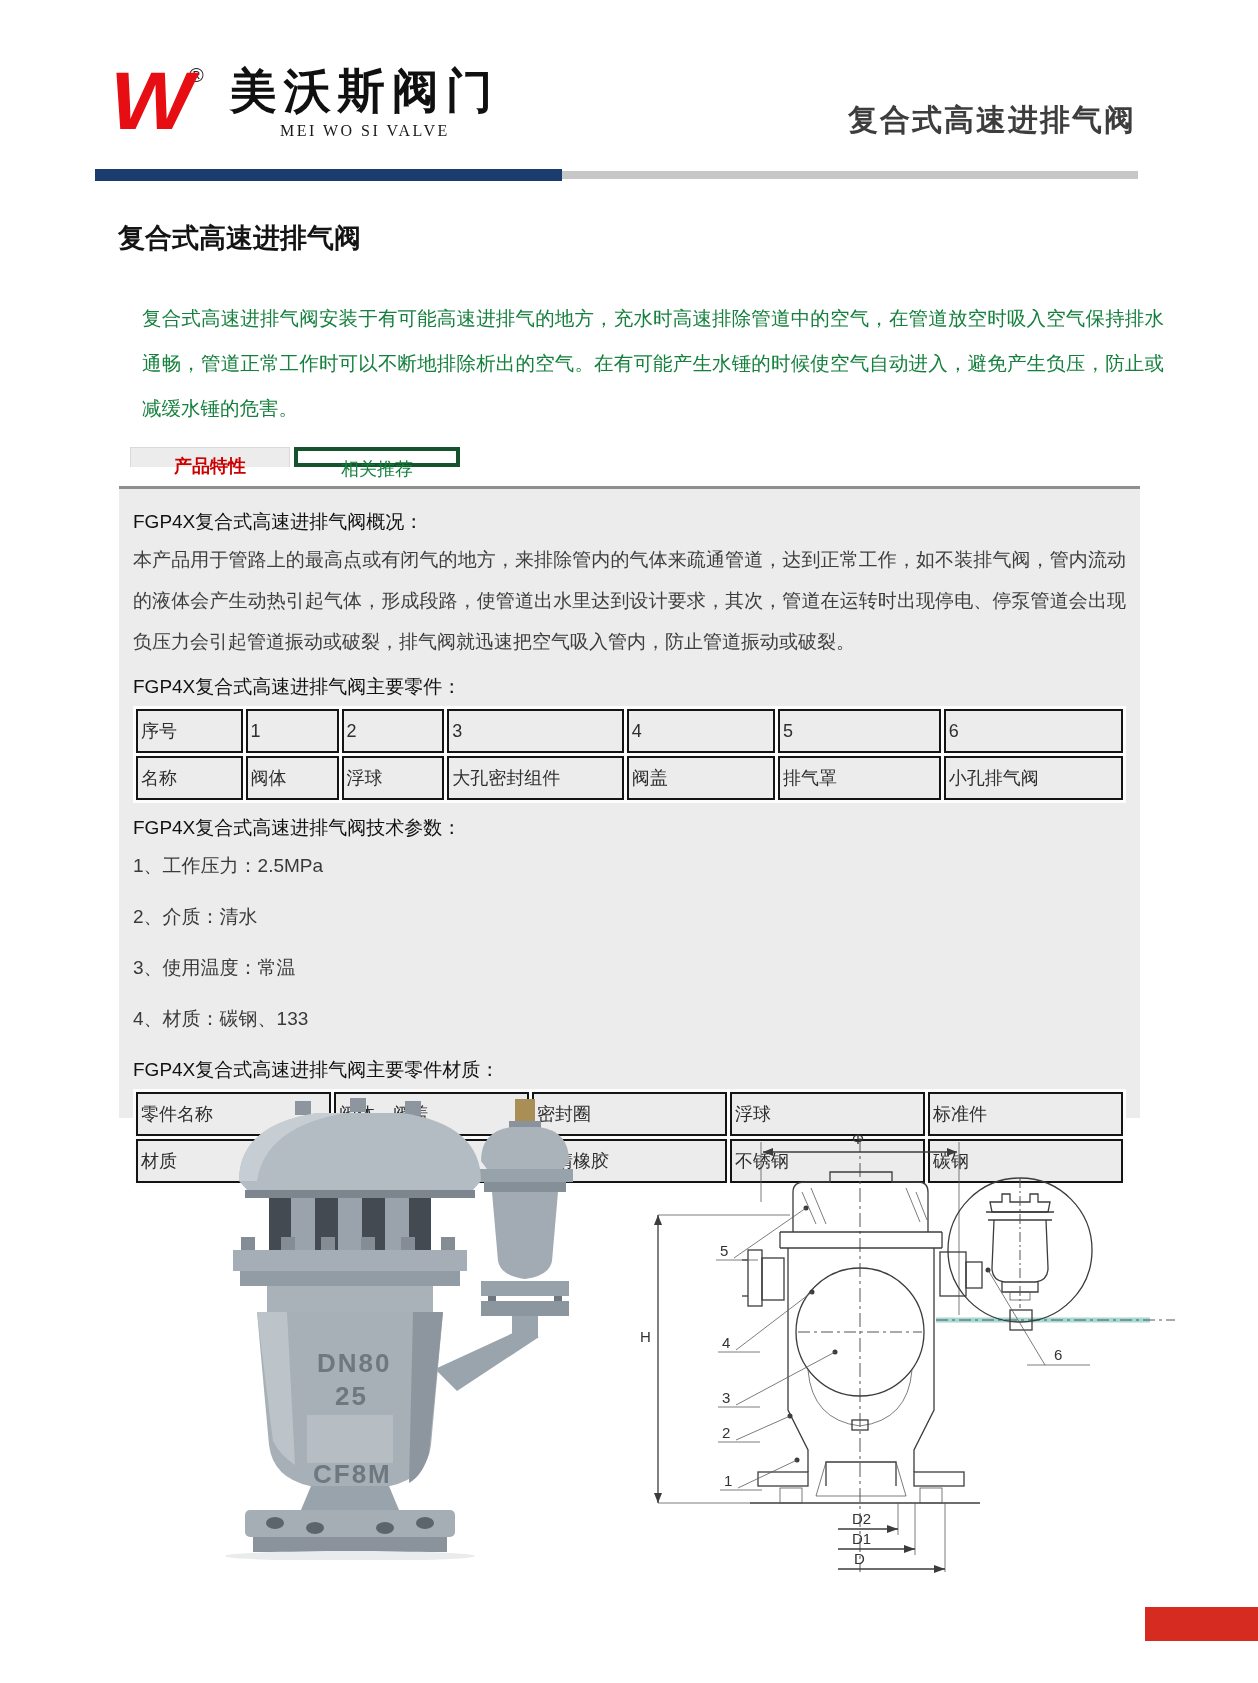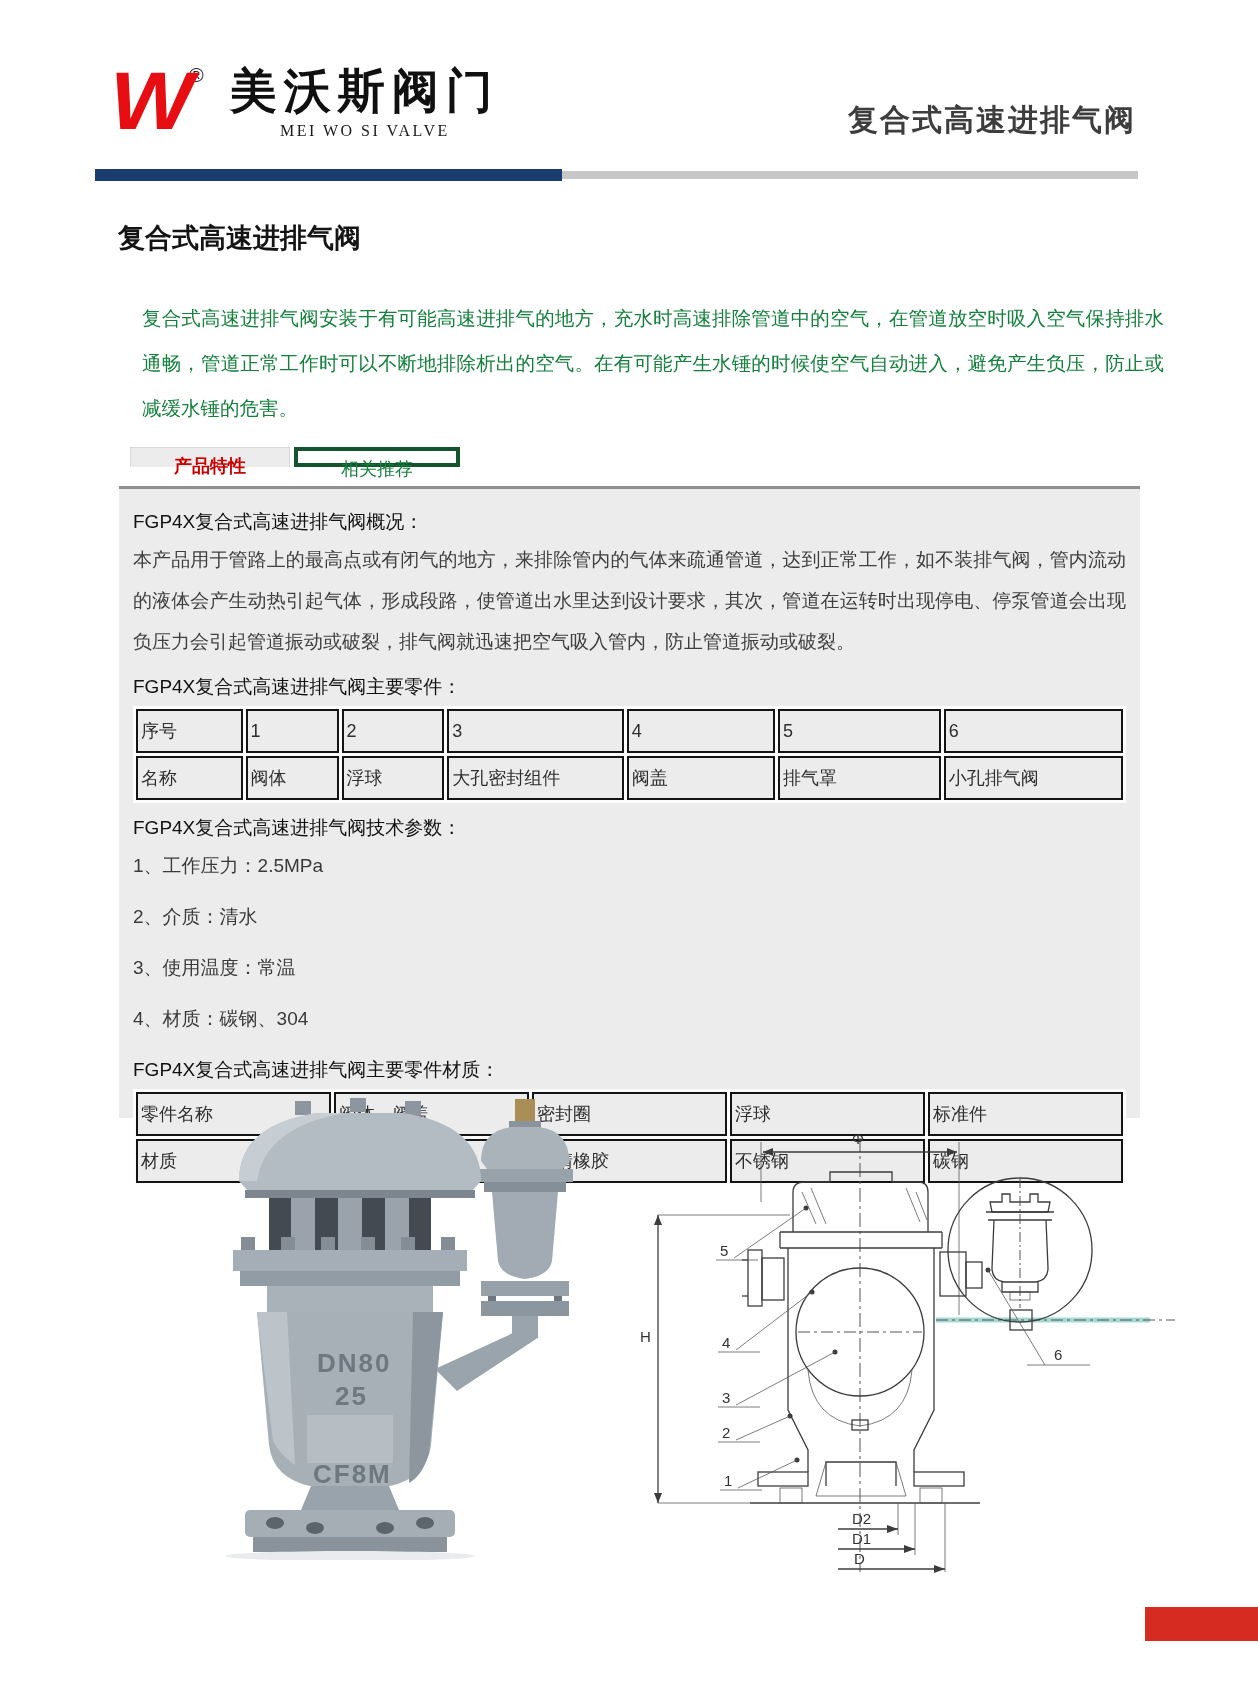--- a/index.html
+++ b/index.html
@@ -115,21 +115,21 @@
         <td>排气罩</td>
         <td>小孔排气阀</td>
       </tr>
     </tbody>
       </table>
 
     <div class="bold-heading">FGP4X复合式高速进排气阀技术参数：</div>
     <p class="param-line" style="margin-top:12px;">1、工作压力：2.5MPa</p>
     <p class="param-line">2、介质：清水</p>
     <p class="param-line">3、使用温度：常温</p>
-    <p class="param-line">4、材质：碳钢、304</p>
+    <p class="param-line">4、材质：碳钢、133</p>
 
     <div class="bold-heading">FGP4X复合式高速进排气阀主要零件材质：</div>
     <table class="data-table">
       <colgroup>
           <col style="width:20%">
           <col style="width:20%">
           <col style="width:20%">
           <col style="width:20%">
           <col style="width:20%">
         </colgroup>

